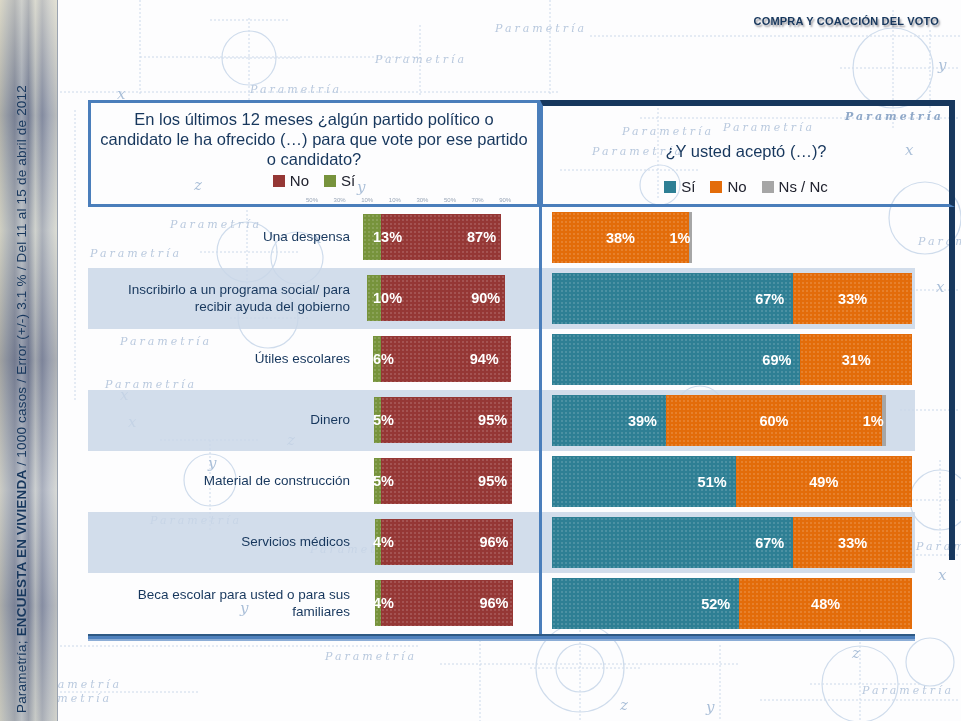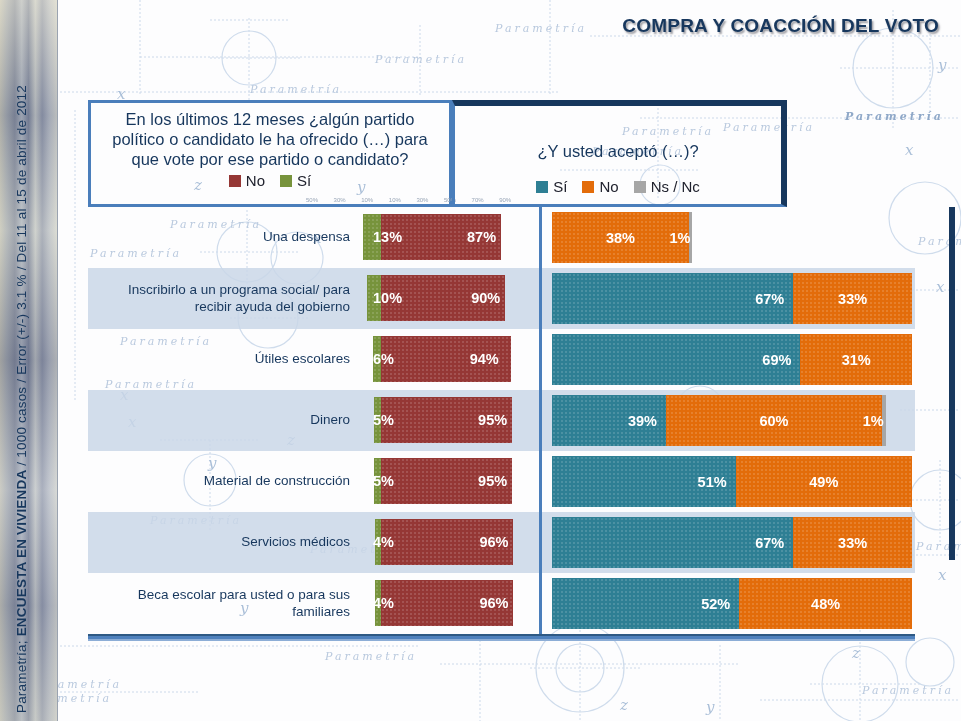--- a/index.html
+++ b/index.html
@@ -16,26 +16,26 @@
         rgba(118,126,150,.34) 84%, rgba(200,202,198,.5) 100%),
       linear-gradient(90deg, #c9c6b4 0%, #a3a8ad 12%, #7d8496 26%, #aeb5c0 38%,
         #747d95 50%, #c8cbc8 62%, #8d94a8 74%, #b9bec7 86%, #dcdcd2 100%);
     border-right:1px solid #9aa3b0}
   .sidebar-text{position:absolute;left:14px;bottom:8px;z-index:3;
     writing-mode:vertical-rl;transform:rotate(180deg);white-space:nowrap;
     font-size:13.5px;color:#17375d;letter-spacing:.2px}
   .sidebar-text b{font-weight:bold}
 
   .header-title{position:absolute;top:15px;right:22px;z-index:3;
-    font-size:19px;font-weight:bold;color:#17375d;letter-spacing:.2px;
+    font-size:11px;font-weight:bold;color:#17375d;letter-spacing:.2px;
     text-shadow:1.5px 1.5px 2px rgba(70,70,80,.55)}
 
   
   .chart{position:absolute;left:88px;top:100px;z-index:3}
-  .titles{display:flex;width:699px;height:107px}
+  .titles{display:flex;width:867px;height:107px}
   .tbox{box-sizing:border-box;position:relative;background:transparent}
   .tbox-left{width:452px;border:3px solid #4a7ebb;display:flex;flex-direction:column;
     align-items:center;padding-top:7px}
   .tbox-right{width:415px;border:3px solid #4a7ebb;border-top:6px solid #17375d;
     border-right:6px solid #17375d;display:flex;flex-direction:column;
     align-items:center;justify-content:flex-end;padding-bottom:9px}
   .qtitle{font-size:16.5px;color:#17375d;text-align:center;line-height:1.2;width:96%}
   .tbox-right .qtitle{margin-bottom:13px}
   .legend{display:flex;align-items:center;gap:15px;font-size:15px;color:#20222e;margin-top:3px}
   .legend-item{display:flex;align-items:center}

